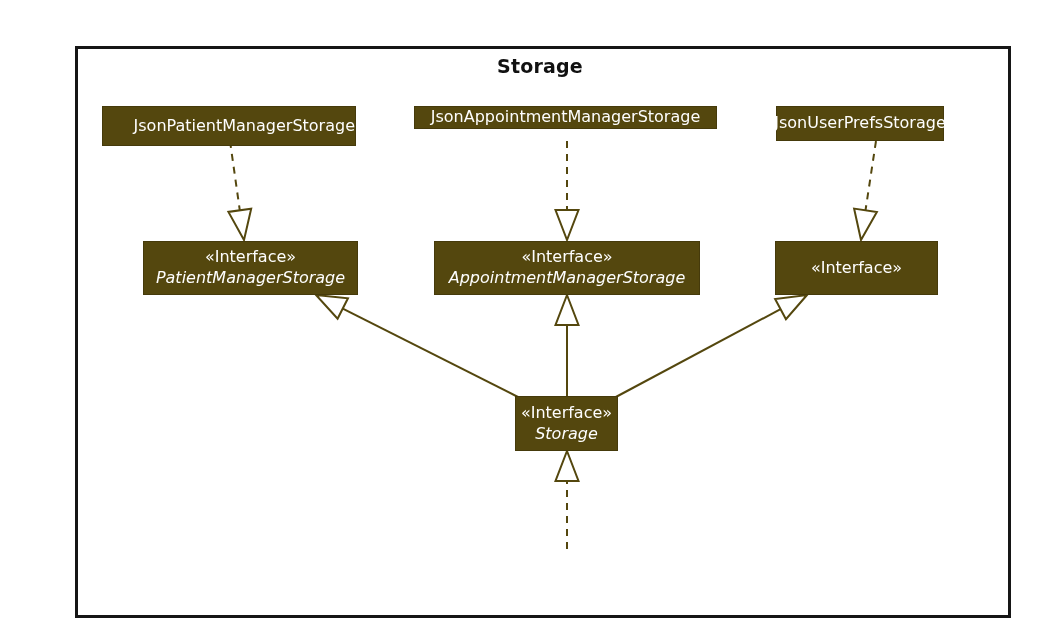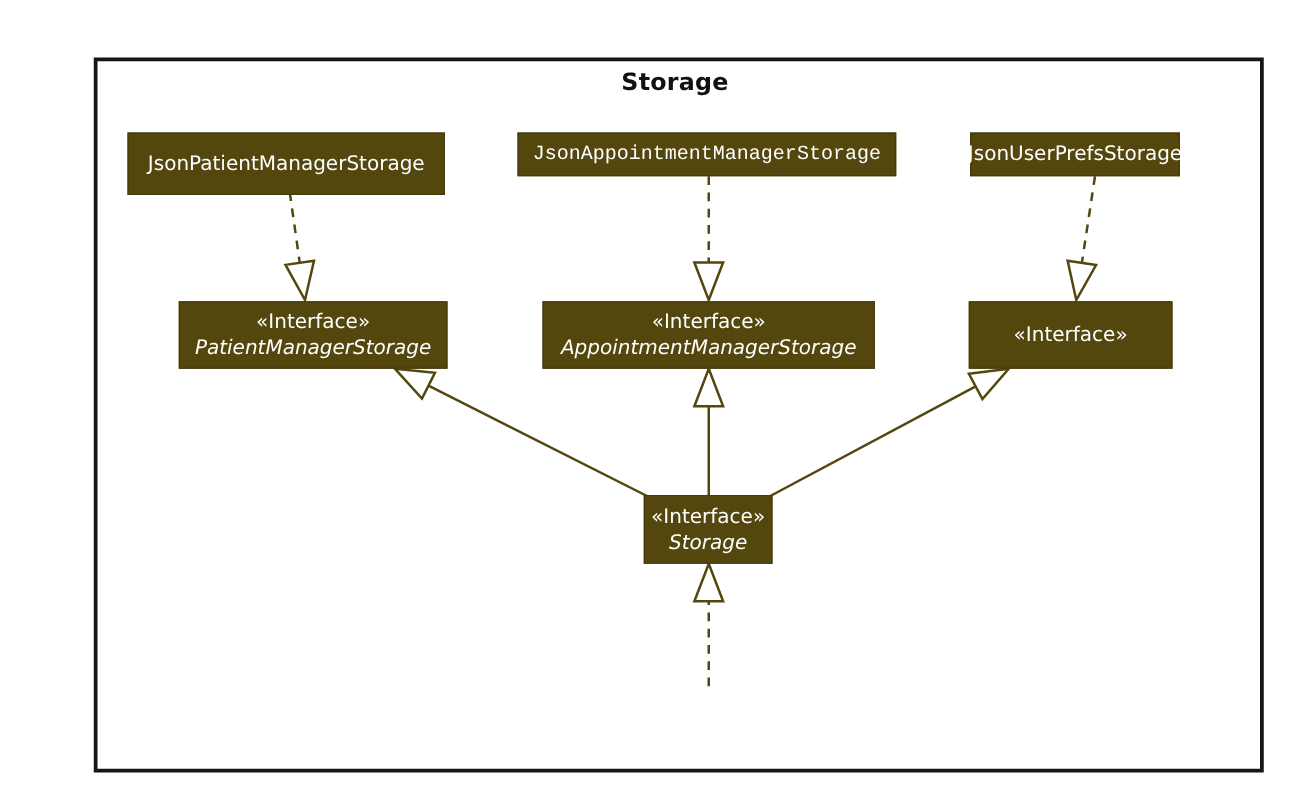--- a/index.html
+++ b/index.html
@@ -55,25 +55,25 @@
       <line x1="504" y1="398" x2="326.78010021177664" y2="308.52132510692644" stroke="#54470E" stroke-width="2"></line>
       <polygon points="300,295 331.96327483609844,298.2556200257454 321.59692558745485,318.7870301881075" fill="#ffffff" stroke="#54470E" stroke-width="2"></polygon>
       <line x1="551" y1="396" x2="551" y2="325" stroke="#54470E" stroke-width="2"></line>
       <polygon points="551,295 562.5,325 539.5,325" fill="#ffffff" stroke="#54470E" stroke-width="2"></polygon>
       <line x1="598" y1="398" x2="764.533208808368" y2="309.1247642110782" stroke="#54470E" stroke-width="2"></line>
       <polygon points="791,295 769.9477017559481,319.27036750120374 759.118715860788,298.9791609209526" fill="#ffffff" stroke="#54470E" stroke-width="2"></polygon>
       <line x1="551" y1="549" x2="551" y2="481" stroke="#54470E" stroke-width="2" stroke-dasharray="7 6"></line>
       <polygon points="551,451 562.5,481 539.5,481" fill="#ffffff" stroke="#54470E" stroke-width="2"></polygon>
     </svg>
 
-  <div class="node" style="left:86px; top:106px; width:254px; height:50px;">
+  <div class="node" style="left:86px; top:106px; width:254px; height:40px;align-items:flex-end;">
     <span class="cname">JsonPatientManagerStorage</span>
   </div>
 
-  <div class="node" style="left:398px; top:106px; width:303px; height:35px;font-family:Liberation Mono, monospace;">
+  <div class="node" style="left:398px; top:106px; width:303px; height:23px;">
     <span class="cname">JsonAppointmentManagerStorage</span>
   </div>
 
   <div class="node" style="left:760px; top:106px; width:168px; height:35px;">
     <span class="cname">JsonUserPrefsStorage</span>
   </div>
 
   <div class="node" style="left:127px; top:241px; width:215px; height:54px;">
     <span class="stereo">«Interface»</span>
     <span class="iname">PatientManagerStorage</span>

